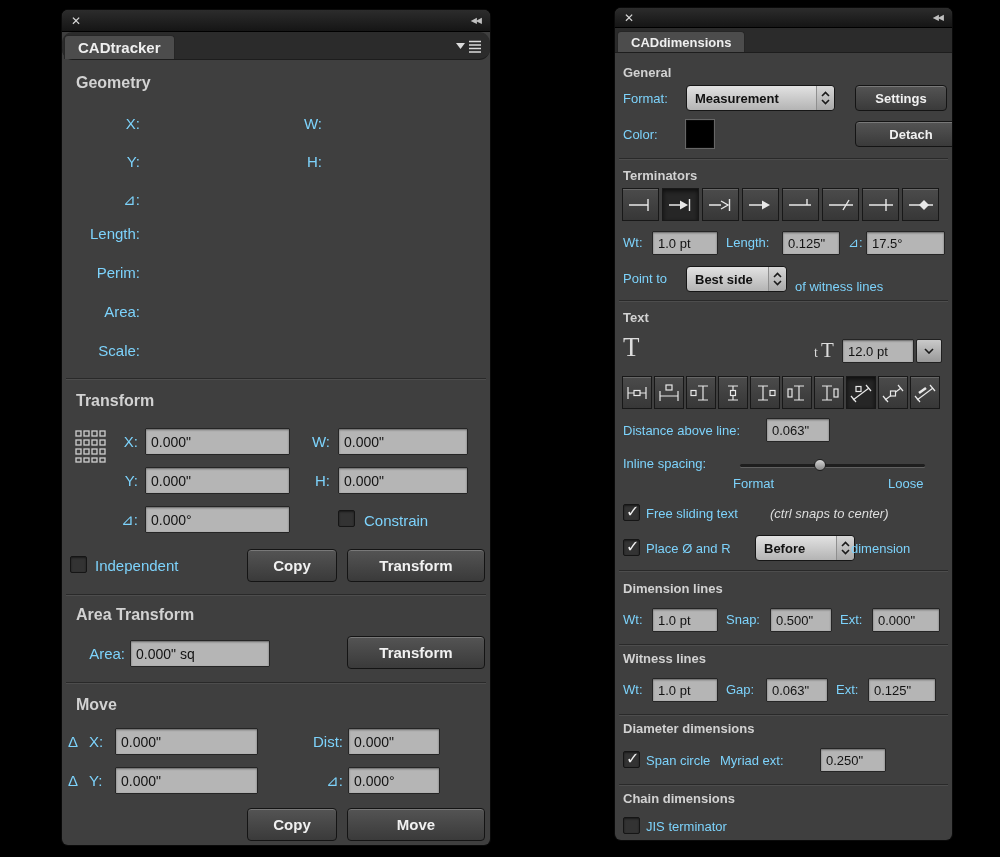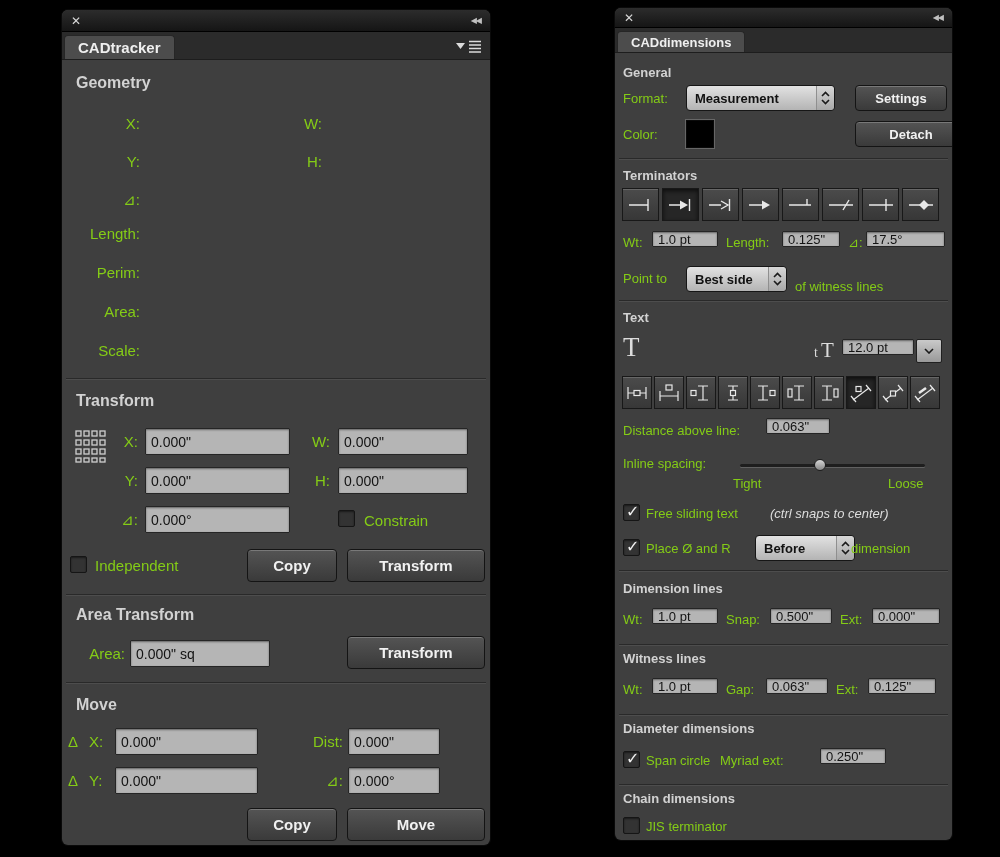--- a/index.html
+++ b/index.html
@@ -6,39 +6,39 @@
   .stage{position:relative;width:1000px;height:857px;background:#000;overflow:hidden;
          font-family:"Liberation Sans","DejaVu Sans",sans-serif;}
   .panel{position:absolute;background:#3f3f3f;border-radius:6px;overflow:hidden;
          box-shadow:0 0 0 1px #0a0a0a;}
   .titlebar{position:absolute;left:0;right:0;top:0;height:22px;
             background:linear-gradient(#2c2c2c,#151515);border-bottom:1px solid #000;
             display:flex;align-items:center;justify-content:space-between;padding:0 9px;box-sizing:border-box;}
   .wclose{color:#d8d8d8;font-size:12px;line-height:1;cursor:default;}
   .wcollapse{color:#c0c0c0;font-size:8px;letter-spacing:-1px;line-height:1;}
   .tabbar{position:absolute;left:0;right:0;background:#2b2b2b;border-bottom:1px solid #1d1d1d;}
-  #cadtracker .tabbar{top:22px;height:27px;}
+  #cadtracker .tabbar{top:22px;height:27px;border-radius:11px;}
   #caddimensions .tabbar{top:20px;height:24px;}
   .tab{position:absolute;left:2px;bottom:0;top:3px;background:#4c4c4c;border:1px solid #262626;border-bottom:none;
        border-radius:4px 4px 0 0;display:flex;align-items:center;padding:0 13px;color:#efefef;font-weight:bold;}
   .tab-lg{font-size:15px;}
   .tab-sm{font-size:13px;}
   .flyout{position:absolute;right:9px;top:50%;transform:translateY(-50%);line-height:0;}
   .sec{position:absolute;font-weight:bold;color:#d2d2d2;white-space:nowrap;}
   .sec-lg{font-size:16px;}
   .sec-sm{font-size:13px;}
-  .lbl{position:absolute;color:#84cc16;white-space:nowrap;}
+  .lbl{position:absolute;color:#7dd3fc;white-space:nowrap;}
   .lbl-lg{font-size:15px;}
   .lbl-sm{font-size:13px;}
   .note{font-style:italic;color:#dedede;}
   .field{position:absolute;background:#b5b5b5;border:1px solid #252525;box-sizing:border-box;
          box-shadow:inset 0 1px 2px rgba(0,0,0,.45);color:#131313;padding:0 5px;
          font-family:inherit;border-radius:1px;}
   .field-lg{height:27px;font-size:14px;}
-  .field-sm{height:16px;font-size:13px;}
+  .field-sm{height:24px;font-size:13px;}
   .btn{position:absolute;background:linear-gradient(#545454,#3a3a3a);border:1px solid #141414;
        box-shadow:inset 0 1px 0 rgba(255,255,255,.22);border-radius:4px;color:#f1f1f1;
        font-weight:bold;display:flex;align-items:center;justify-content:center;box-sizing:border-box;}
   .btn-lg{font-size:15px;}
   .btn-sm{font-size:13px;}
   .popup{position:absolute;background:linear-gradient(#e2e2e2,#b4b4b4);border:1px solid #161616;
          border-radius:4px;color:#111;font-weight:bold;font-size:13px;display:flex;align-items:center;
          box-sizing:border-box;padding-left:8px;}
   .stepper{margin-left:auto;height:100%;width:17px;display:flex;align-items:center;justify-content:center;
            border-left:1px solid #8f8f8f;background:linear-gradient(#d6d6d6,#a8a8a8);border-radius:0 4px 4px 0;}
@@ -338,21 +338,21 @@
     </div>
 
     <span class="lbl lbl-sm" style="left:8px;top:415px;">Distance above line:</span>
     <input class="field field-sm" style="left: 151px; top: 410px; width: 64px;" value="0.063&quot;">
 
     <span class="lbl lbl-sm" style="left:8px;top:448px;">Inline spacing:</span>
     <div class="slider" style="left:125px;top:450px;width:185px;height:14px;">
       <div class="track"></div>
       <div class="thumb" style="left: 43%;"></div>
     </div>
-    <span class="lbl lbl-sm" style="left:118px;top:468px;">Tight</span>
+    <span class="lbl lbl-sm" style="left:118px;top:468px;">Format</span>
     <span class="lbl lbl-sm" style="left:273px;top:468px;">Loose</span>
 
     <span class="checkbox checked" style="left:8px;top:496px;"></span>
     <span class="lbl lbl-sm" style="left:31px;top:498px;">Free sliding text</span>
     <span class="lbl lbl-sm note" style="left:155px;top:498px;">(ctrl snaps to center)</span>
 
     <span class="checkbox checked" style="left:8px;top:531px;"></span>
     <span class="lbl lbl-sm" style="left:31px;top:533px;">Place Ø and R</span>
     <div class="popup" style="left:140px;top:527px;width:100px;height:26px;">
       <span>Before</span>

